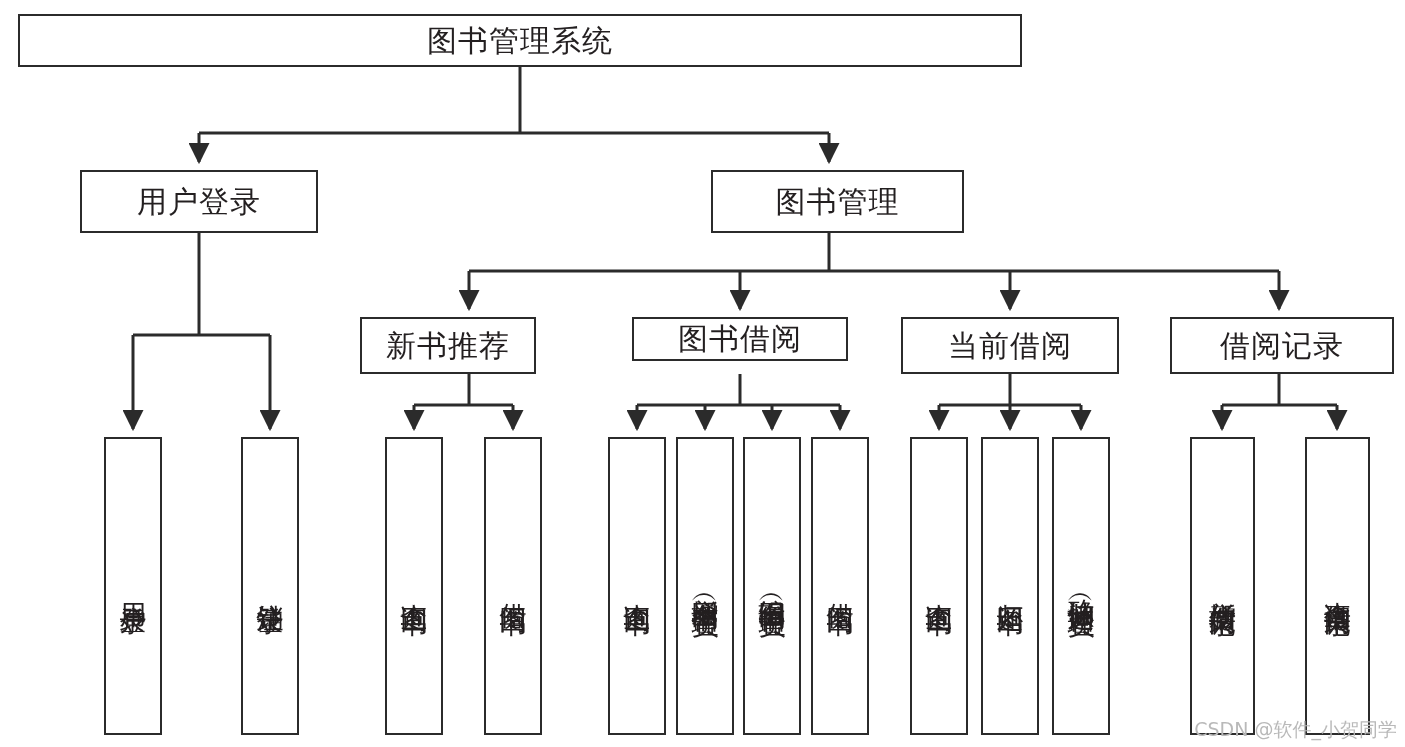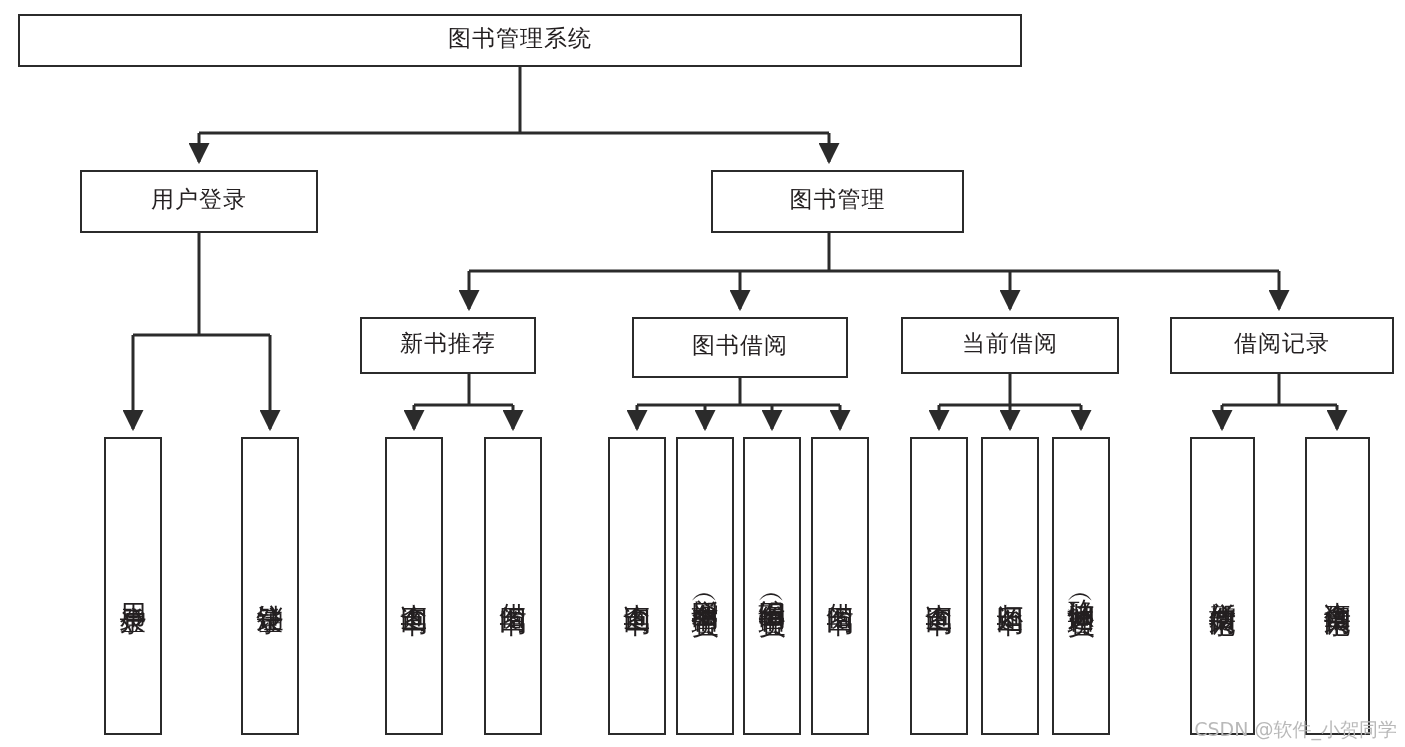--- a/index.html
+++ b/index.html
@@ -29,24 +29,23 @@
     box-sizing: border-box;
     border: 2px solid #2b2b2b;
     background: #ffffff;
     color: #231f20;
     display: flex;
     align-items: center;
     justify-content: center;
     z-index: 2;
   }
   .node.horiz {
-    font-size: 23px;
+    font-size: 30px;
     letter-spacing: 1px;
     line-height: 1.2;
-    font-family: Liberation Mono, monospace;
   }
   .node.vert {
     writing-mode: vertical-rl;
     text-orientation: upright;
     font-size: 27px;
     line-height: 1.25;
     letter-spacing: 2px;
     padding: 4px 0;
     text-align: center;
   }
@@ -130,21 +129,21 @@
   <div class="node horiz" style="left: 80px; top: 170px; width: 238px; height: 63px;">
     <span>用户登录</span>
   </div>
   <div class="node horiz" style="left: 711px; top: 170px; width: 253px; height: 63px;">
     <span>图书管理</span>
   </div>
 
   <div class="node horiz" style="left: 360px; top: 317px; width: 176px; height: 57px;">
     <span>新书推荐</span>
   </div>
-  <div class="node horiz" style="left: 632px; top: 317px; width: 216px; height: 61px;">
+  <div class="node horiz" style="left: 632px; top: 317px; width: 216px; height: 44px;">
     <span>图书借阅</span>
   </div>
   <div class="node horiz" style="left: 901px; top: 317px; width: 218px; height: 57px;">
     <span>当前借阅</span>
   </div>
   <div class="node horiz" style="left: 1170px; top: 317px; width: 224px; height: 57px;">
     <span>借阅记录</span>
   </div>
 
   <div class="node vert" style="left: 104px; top: 437px; width: 58px; height: 298px;">

